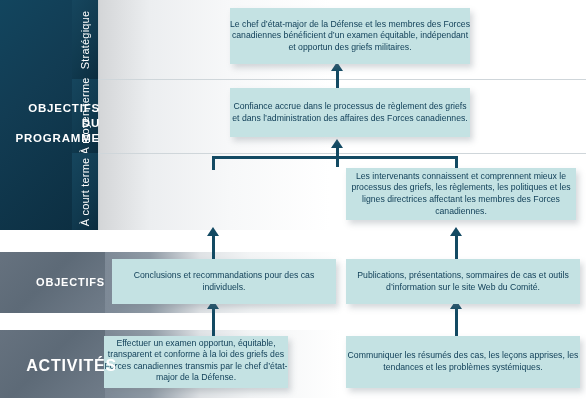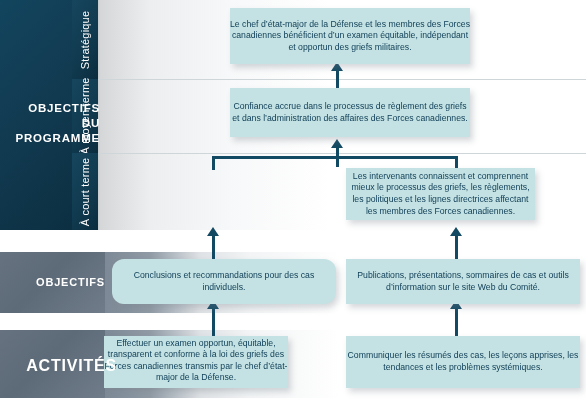--- a/index.html
+++ b/index.html
@@ -132,22 +132,22 @@
     padding: 4px 0;
     box-sizing: border-box;
     box-shadow: 3px 4px 6px rgba(120,130,140,0.30);
     z-index: 4;
   }
   .box span { display: block; width: 100%; }
 
   #box-strategique { left: 230px; top: 8px;   width: 240px; height: 56px; }
   #box-moyen       { left: 230px; top: 88px;  width: 240px; height: 49px; }
   #box-court-left  { left: 112px; top: 168px; width: 224px; height: 52px; }
-  #box-court-right { left: 346px; top: 168px; width: 189px; height: 52px; }
-  #box-extrants-left  { left: 112px; top: 259px; width: 224px; height: 45px; border-radius: 12px; }
+  #box-court-right { left: 346px; top: 168px; width: 230px; height: 52px; }
+  #box-extrants-left  { left: 112px; top: 259px; width: 224px; height: 45px; }
   #box-extrants-right { left: 346px; top: 259px; width: 234px; height: 45px; }
   #box-activites-left  { left: 104px; top: 336px; width: 184px; height: 52px; align-items: flex-end; }
   #box-activites-right { left: 346px; top: 336px; width: 234px; height: 52px; }
   .vline {
     position: absolute;
     width: 3px;
     background: #134a63;
     z-index: 3;
   }
   .arrow-up {

